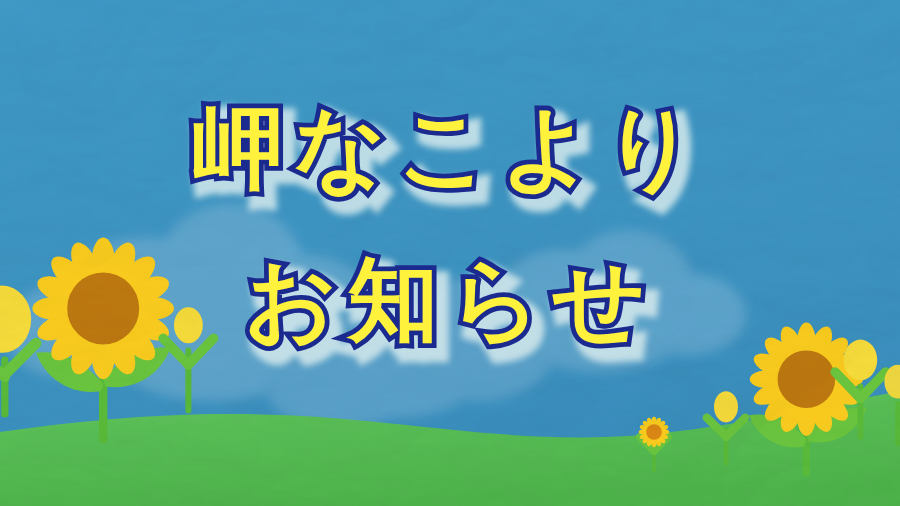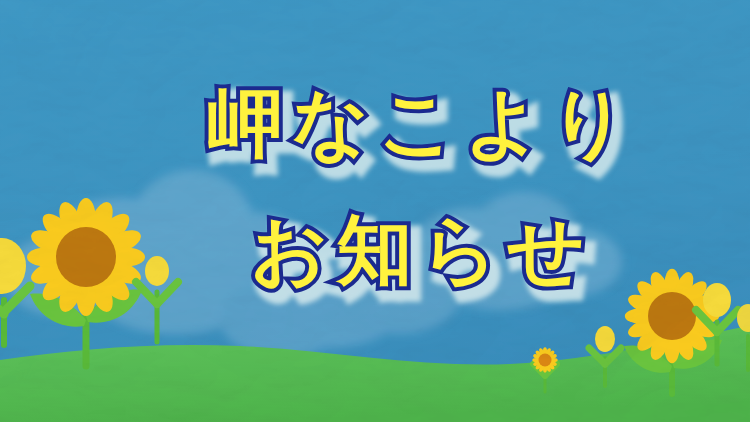--- a/index.html
+++ b/index.html
@@ -21,21 +21,20 @@
     inset: 0;
     width: 750px;
     height: 422px;
     display: block;
   }
   .title-layer {
     position: absolute;
     inset: 0;
     z-index: 20;
     pointer-events: none;
-    padding-left: 47px;
   }
   .title-line {
     position: absolute;
     width: 100%;
     text-align: center;
     font-weight: 700;
     letter-spacing: 0.11em;
     white-space: nowrap;
     pointer-events: auto;
   }

